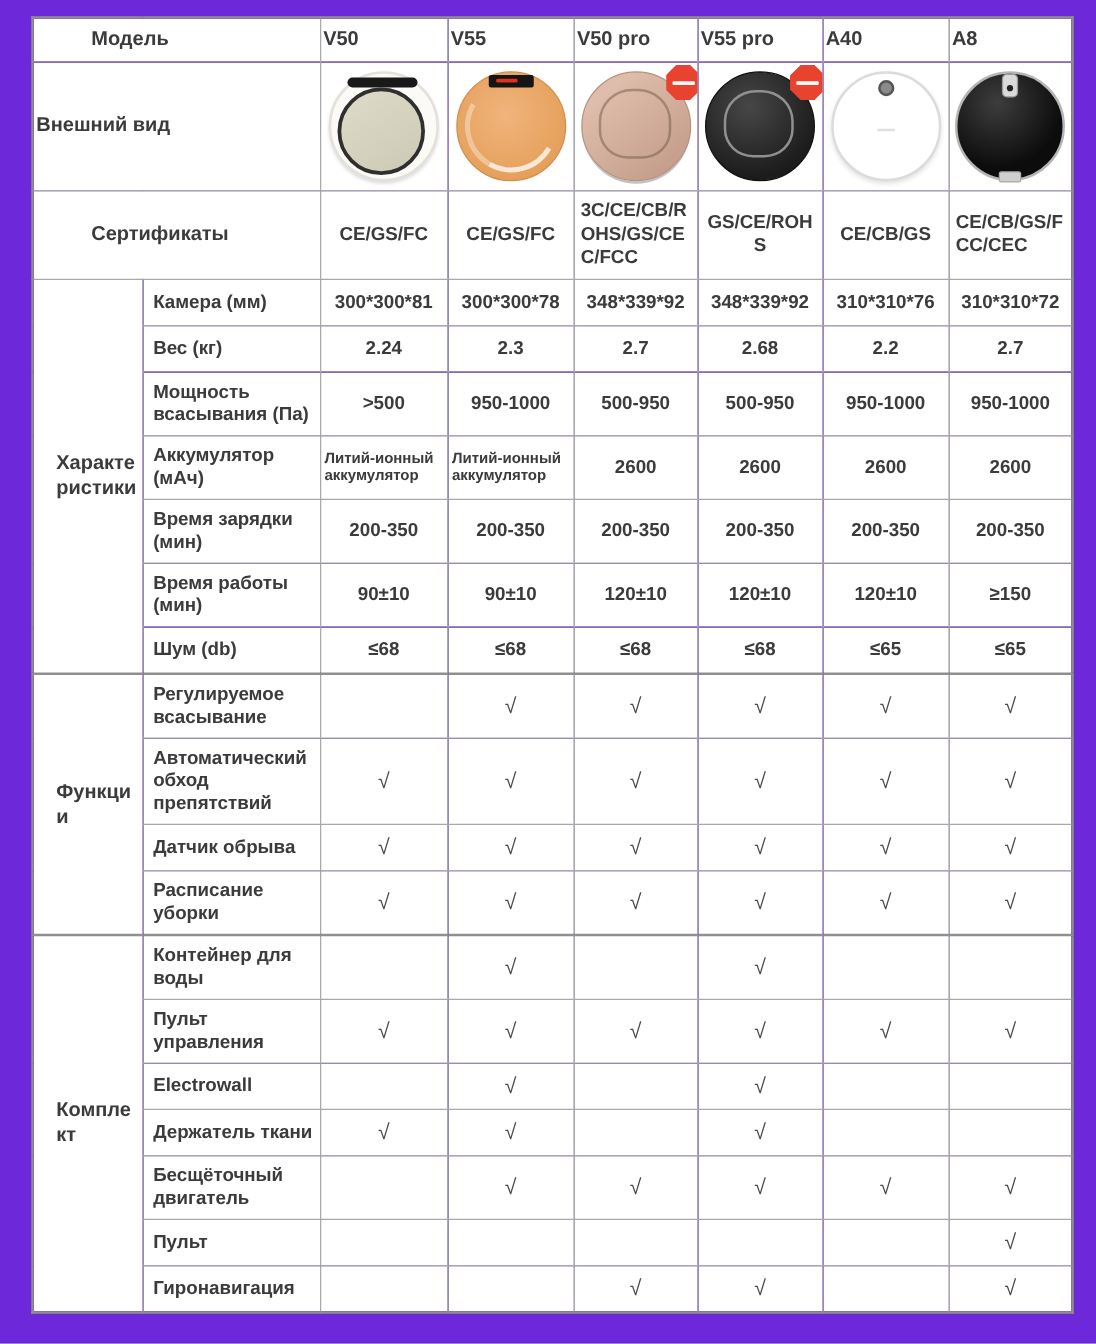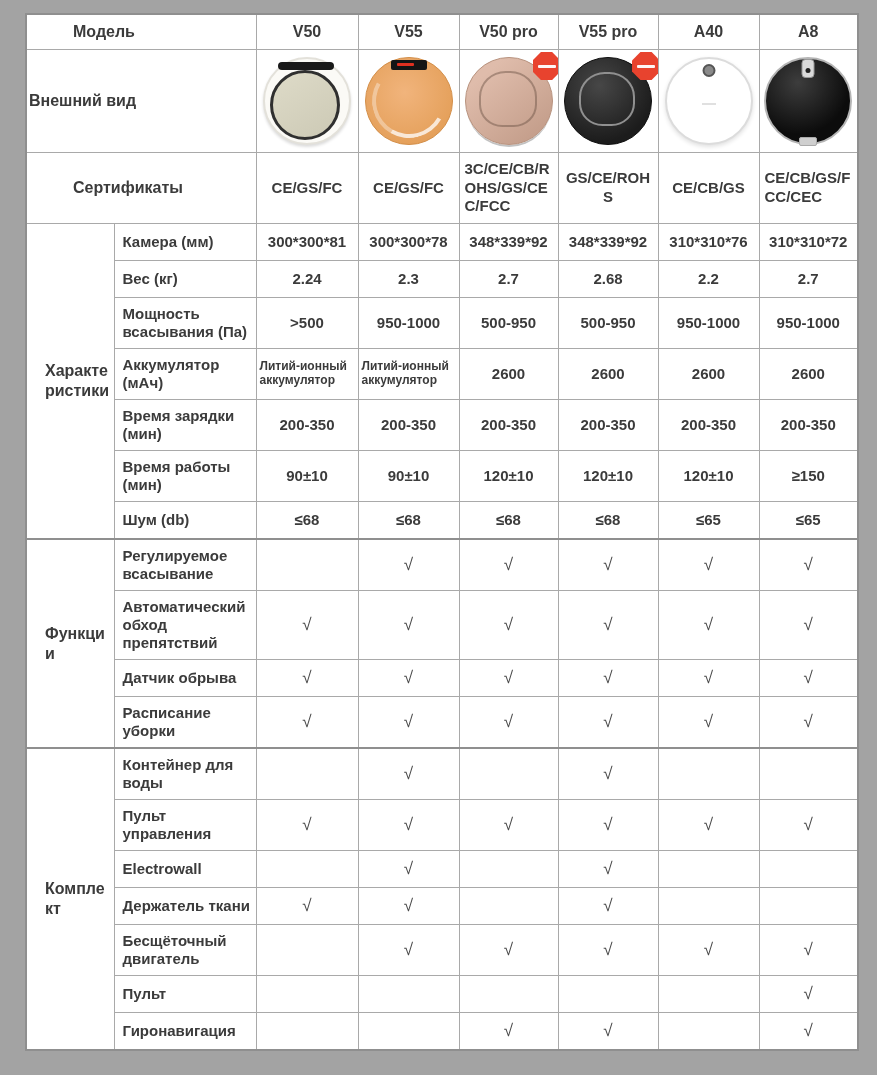--- a/index.html
+++ b/index.html
@@ -8,32 +8,32 @@
     --border_strong:#8f8f8f;
     --badge:#e8432e;
   }
   html,body{margin:0;padding:0;background:#fff;}
   body{
     width:877px;height:1075px;
     font-family:"Liberation Sans", sans-serif;
     color:var(--text);
     -webkit-font-smoothing:antialiased;
   }
-  .canvas{position:relative;width:877px;height:1075px;background:#a3a3a3;overflow:hidden;}
+  .canvas{position:relative;width:877px;height:1075px;background:#6d28d9;overflow:hidden;}
   table.cmp{
     position:absolute;left:25px;top:13px;
     width:832px;
     border-collapse:collapse;table-layout:fixed;
     border:2px solid var(--border_strong);
   }
   td{border:1px solid var(--border);vertical-align:middle;overflow:hidden;background:#fff;}
   tr.sec-top td{border-top:2px solid var(--border_strong);}
 
   .main-lbl{font-weight:bold;font-size:16px;text-align:left;padding:8px 4px 8px 46px;}
-  .model{font-weight:bold;font-size:16px;text-align:center;height:30px;padding:2px;margin-top:20px;}
+  .model{font-weight:bold;font-size:16px;height:30px;padding:2px;margin-top:20px;}
   .r-appearance td{height:98px;padding:2px;margin-left:36px;}
   .cert{font-weight:bold;font-size:15px;text-align:center;padding:6px 5px;line-height:1.25;overflow-wrap:anywhere;height:58px;}
   .cert.left{text-align:left;}
   .sec-label{font-weight:bold;font-size:16px;text-align:left;padding:4px 2px 4px 18px;line-height:1.25;overflow-wrap:anywhere;}
   .param{font-weight:bold;font-size:15px;text-align:left;padding:7px 4px 7px 8px;line-height:1.2;overflow-wrap:anywhere;}
   .val{font-weight:bold;font-size:15px;text-align:center;padding:6px 3px;line-height:1.2;height:24px;overflow-wrap:anywhere;}
   .val.small{font-size:12px;line-height:1.15;text-align:left;padding:4px 3px;font-weight:bold;}
   .val.check{font-weight:400;font-size:17px;color:#4a4a4a;}
 
   

